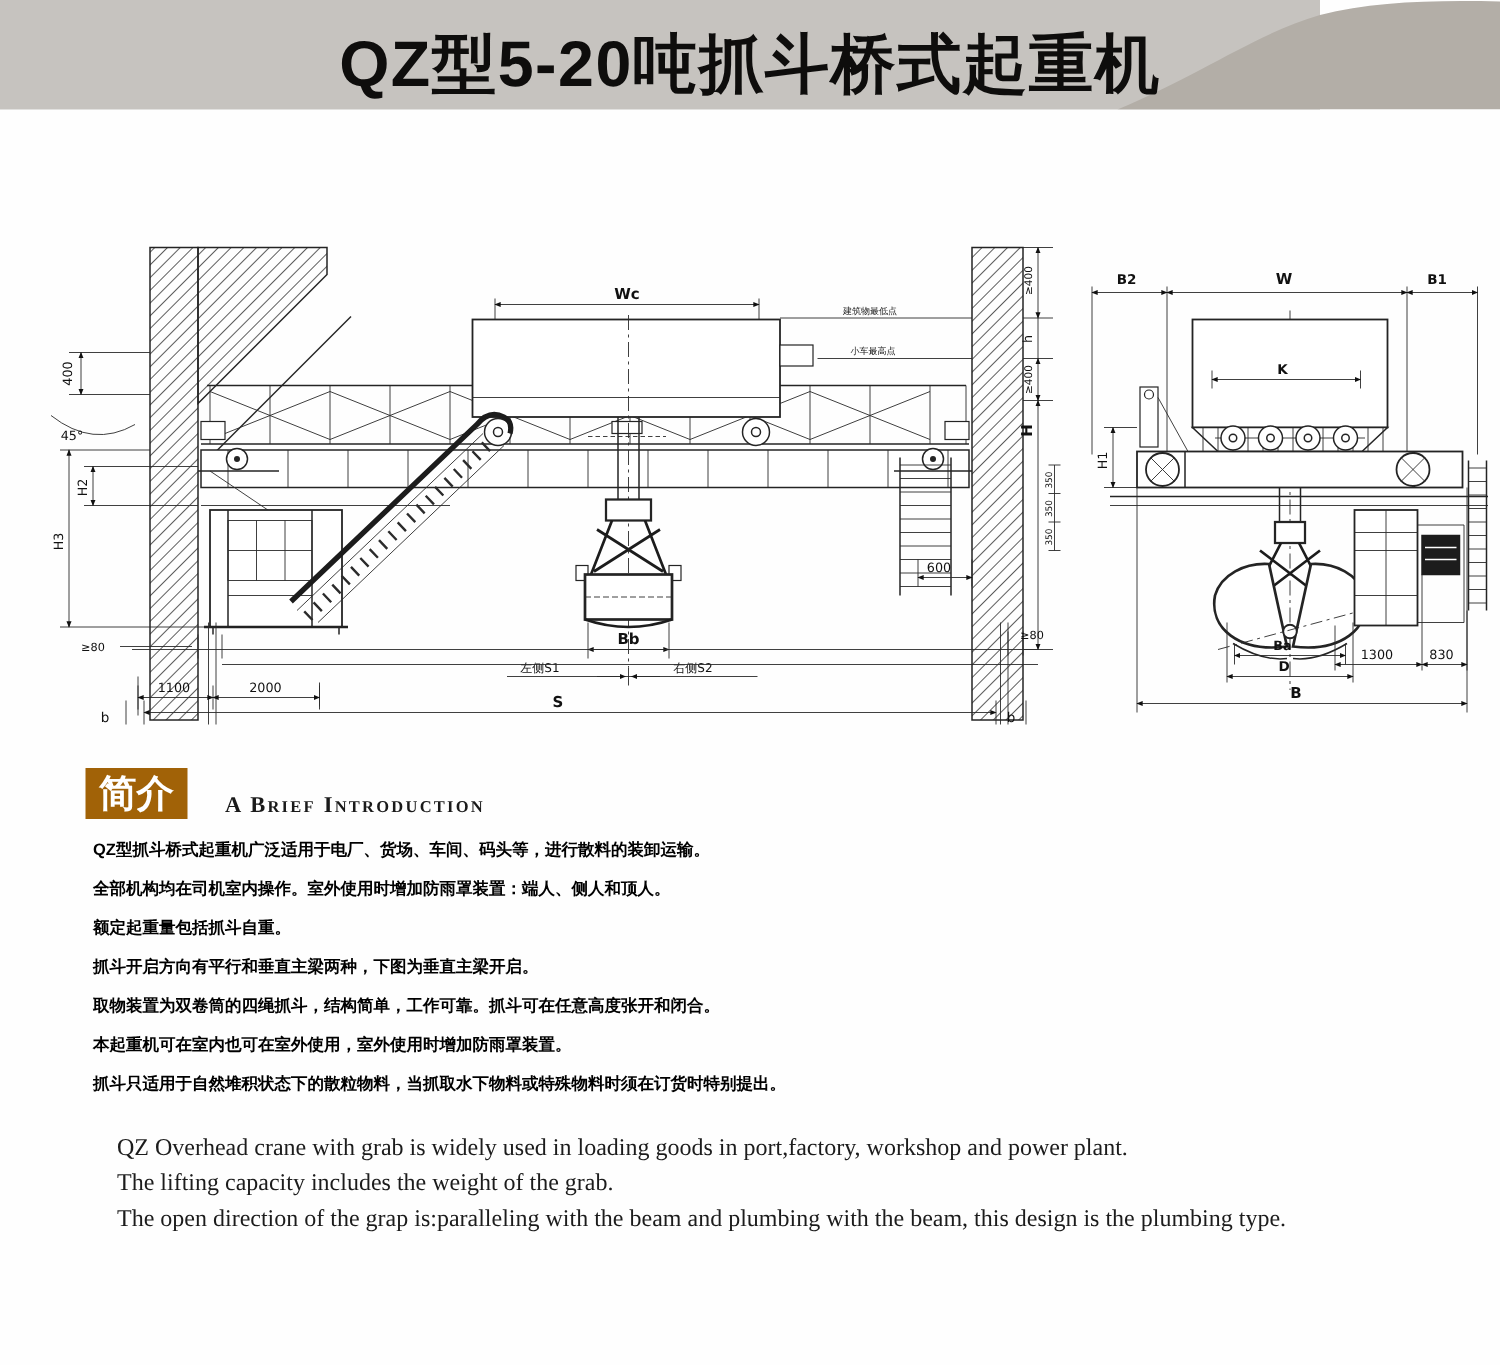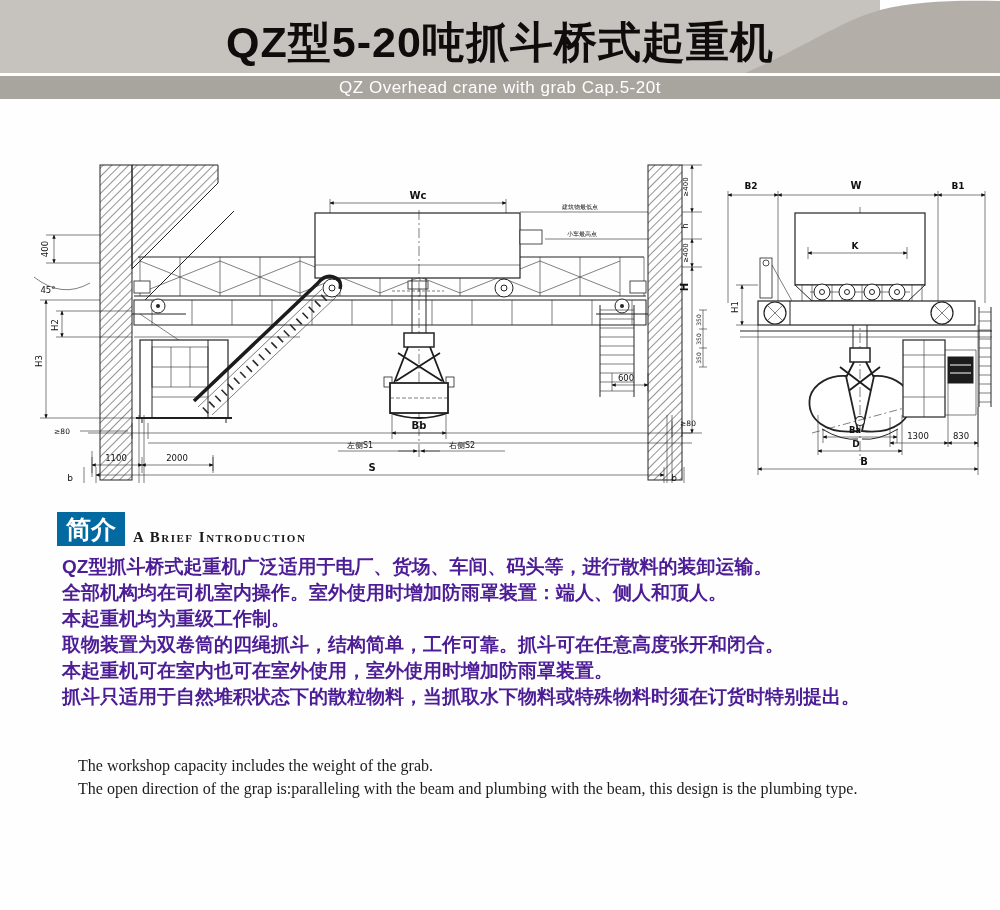--- a/index.html
+++ b/index.html
@@ -12,27 +12,27 @@
          font-size:43px;font-weight:900;color:#0e0d0c;letter-spacing:1px;
          font-family:"Liberation Sans","DejaVu Sans",sans-serif;}
   .subbar{position:absolute;left:0;top:76px;width:1000px;height:23px;background:#a8a59f;}
   .subtitle{position:absolute;left:0;top:2px;width:1000px;text-align:center;
             font-size:17px;color:#ffffff;letter-spacing:0.5px;}
   
   .drawing{position:absolute;left:0;top:115px;width:1000px;height:385px;}
   .drawing svg{display:block;}
   
   .intro-head{position:absolute;left:57px;top:512px;height:34px;}
-  .intro-box{display:inline-block;width:68px;height:34px;background:#0369a1;color:#fff;
+  .intro-box{display:inline-block;width:68px;height:34px;background:#a16207;color:#fff;
              font-size:25px;font-weight:bold;text-align:center;line-height:34px;vertical-align:bottom;}
-  .intro-en{display:inline-block;margin-left:8px;color:#1a1a1a;font-size:15px;
+  .intro-en{display:inline-block;margin-left:25px;color:#1a1a1a;font-size:15px;
             letter-spacing:1.5px;font-variant:small-caps;vertical-align:bottom;line-height:18px;
             font-family:"Liberation Serif","DejaVu Serif",serif;font-weight:600;}
   .zh-block{position:absolute;left:62px;top:554px;width:930px;}
-  .zh-line{font-size:19px;font-weight:bold;color:#4c1d95;line-height:26px;white-space:nowrap;}
+  .zh-line{font-size:11px;font-weight:bold;color:#000000;line-height:26px;white-space:nowrap;}
   .en-block{position:absolute;left:40px;top:754px;width:942px;
             font-family:"Liberation Serif","DejaVu Serif",serif;}
   .en-block p{margin:0;font-size:16px;color:#1c1c1c;line-height:23.3px;text-indent:38px;}
   
   .ln{stroke:#242424;fill:none;stroke-width:1;}
   .thin{stroke:#2a2a2a;fill:none;stroke-width:0.6;}
   .bold{stroke:#1c1c1c;fill:none;stroke-width:1.8;}
   .dimtxt{font-family:"DejaVu Sans",sans-serif;fill:#111;font-size:8.5px;text-anchor:middle;}
   .dimb{font-weight:bold;font-size:10px;}
   .note{font-size:6px;}
@@ -41,23 +41,20 @@
 </head>
 <body>
 
 <div class="page">
 
   <div class="header">
     <svg width="1000" height="73">
       <path d="M745,73 C800,50 838,22 880,10 C915,1 955,0 1000,1 L1000,73 Z" fill="#b3aea7"></path>
     </svg>
     <div class="title">QZ型5-20吨抓斗桥式起重机</div>
-  </div>
-  <div class="subbar">
-    <div class="subtitle">QZ Overhead crane with grab Cap.5-20t</div>
   </div>
 
   <div class="drawing">
   <svg width="1000" height="385" viewBox="0 0 1000 385">
     <defs>
       <pattern id="hatch" width="6" height="6" patternUnits="userSpaceOnUse" patternTransform="rotate(45)">
         <line x1="0" y1="0" x2="0" y2="6" stroke="#3a3a3a" stroke-width="1.1"></line>
       </pattern>
       <marker id="ar" viewBox="0 0 10 8" refX="9" refY="4" markerWidth="7" markerHeight="6" orient="auto-start-reverse">
         <path d="M0,0 L10,4 L0,8 Z" fill="#111"></path>
@@ -304,24 +301,26 @@
   </svg>
   </div>
 
   <div class="intro-head">
     <span class="intro-box">简介</span><span class="intro-en">A Brief Introduction</span>
   </div>
 
   <div class="zh-block">
     <div class="zh-line">QZ型抓斗桥式起重机广泛适用于电厂、货场、车间、码头等，进行散料的装卸运输。</div>
     <div class="zh-line">全部机构均在司机室内操作。室外使用时增加防雨罩装置：端人、侧人和顶人。</div>
-    <div class="zh-line">本起重机均为重级工作制。</div>
+    <div class="zh-line">额定起重量包括抓斗自重。</div>
+    <div class="zh-line">抓斗开启方向有平行和垂直主梁两种，下图为垂直主梁开启。</div>
     <div class="zh-line">取物装置为双卷筒的四绳抓斗，结构简单，工作可靠。抓斗可在任意高度张开和闭合。</div>
     <div class="zh-line">本起重机可在室内也可在室外使用，室外使用时增加防雨罩装置。</div>
     <div class="zh-line">抓斗只适用于自然堆积状态下的散粒物料，当抓取水下物料或特殊物料时须在订货时特别提出。</div>
   </div>
 
   <div class="en-block">
-    <p>The workshop capacity includes the weight of the grab.</p>
+    <p>QZ Overhead crane with grab is widely used in loading goods in port,factory, workshop and power plant.</p>
+    <p>The lifting capacity includes the weight of the grab.</p>
     <p>The open direction of the grap is:paralleling with the beam and plumbing with the beam, this design is the plumbing type.</p>
   </div>
 
 </div>
 
 </body></html>

